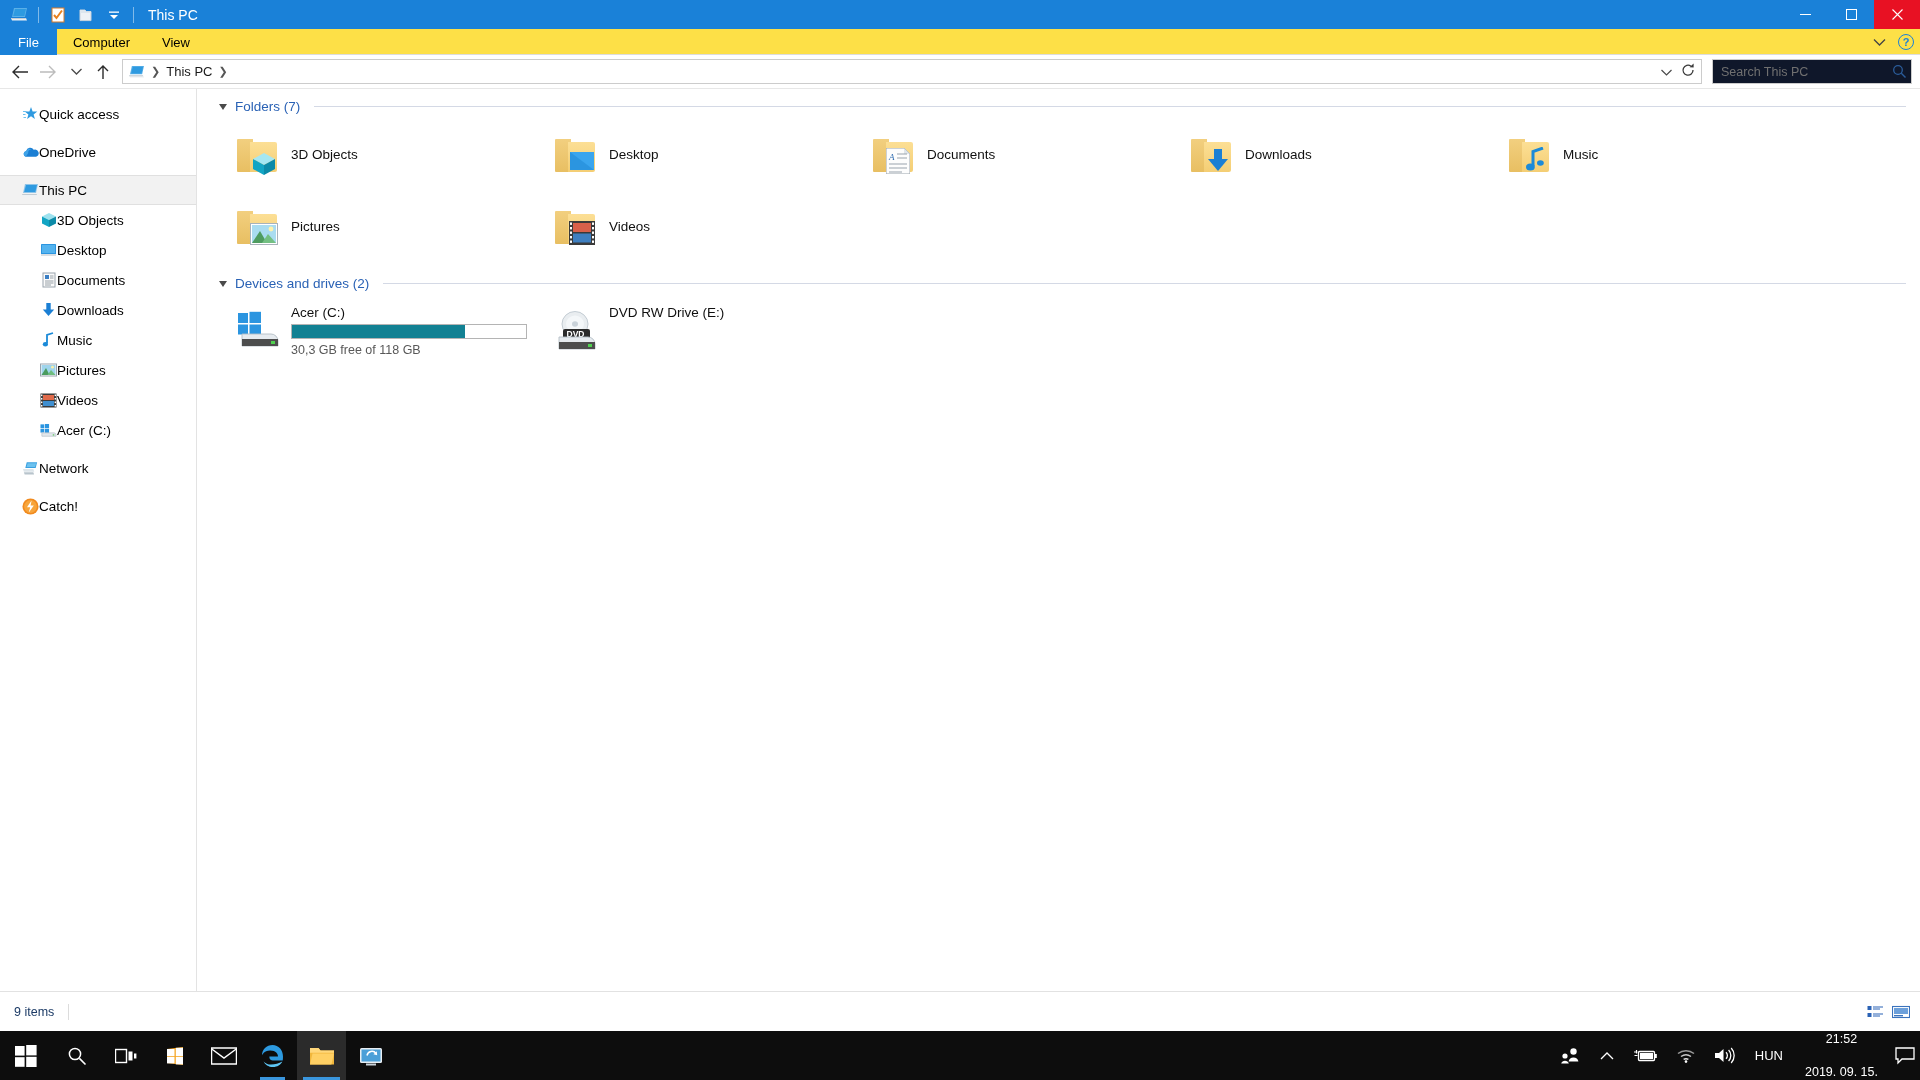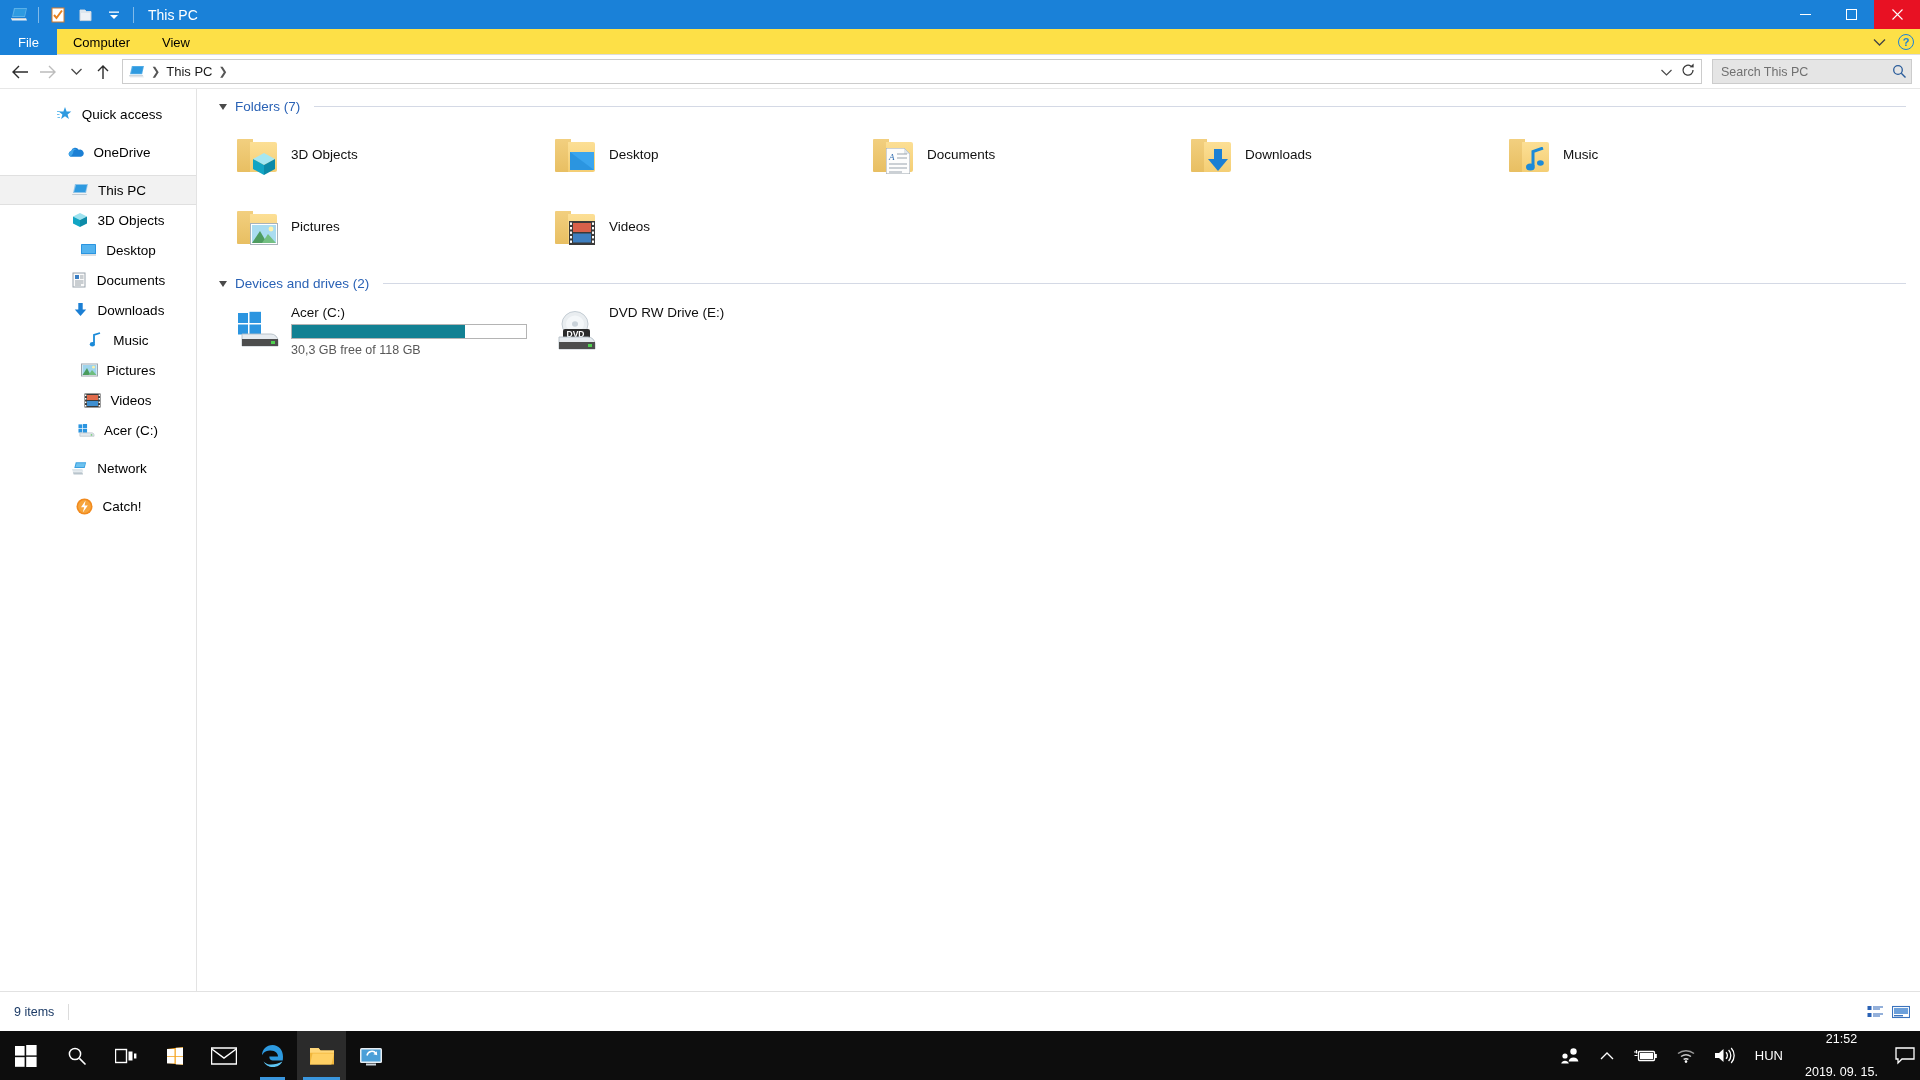--- a/index.html
+++ b/index.html
@@ -52,35 +52,35 @@
   .nav-btn.up { width: 26px; }
   .addr-input {
     flex: 1; height: 25px; border: 1px solid #ccc; background: #fff; display: flex;
     align-items: center; margin-left: 6px; padding: 0 2px 0 6px;
   }
   .crumb { display: flex; align-items: center; font-size: 13px; color: #1a1a1a; gap: 6px; }
   .crumb .sep { color: #555; font-size: 11px; }
   .addr-right { margin-left: auto; display: flex; align-items: center; gap: 8px; padding-right: 4px; }
   .search-box {
     width: 200px; height: 25px; border: 1px solid #ccc; margin-left: 10px;
-    display: flex; align-items: center; padding: 0 4px 0 8px; background: #e5e5e5;
+    display: flex; align-items: center; padding: 0 4px 0 8px; background: #0f172a;
   }
   .search-box .ph { font-size: 12.5px; color: #707070; flex: 1; }
 
   
   .workarea { flex: 1; display: flex; min-height: 0; background: #fff; }
 
   
   .sidebar {
     width: 197px; flex: none; background: #fff; border-right: 1px solid #e3e3e3;
     padding-top: 10px; overflow: hidden;
   }
   .nav-item {
-    height: 30px; display: flex; align-items: center; gap: 9px; padding-left: 22px;
-    font-size: 13.5px; color: #000; justify-content: center;
+    height: 30px; display: flex; align-items: center; padding-left: 22px;
+    font-size: 13.5px; color: #000;
   }
   .nav-item.indent { padding-left: 40px; }
   .nav-item.selected { background: #f2f2f2; border-top: 1px solid #e0e0e0; border-bottom: 1px solid #e0e0e0; }
   .nav-item .ic { width: 17px; height: 17px; flex: none; display: flex; align-items: center; justify-content: center; }
   .nav-gap { height: 8px; }
 
   
   .content { flex: 1; padding: 10px 0 0 22px; overflow: hidden; }
   .group-head { display: flex; align-items: center; gap: 6px; padding-right: 14px; margin-bottom: 4px; }
   .group-head .tri {

